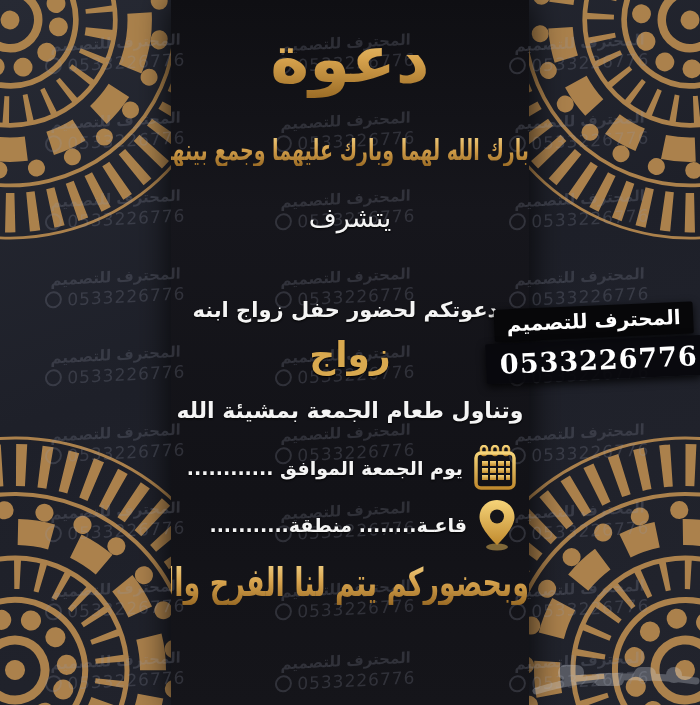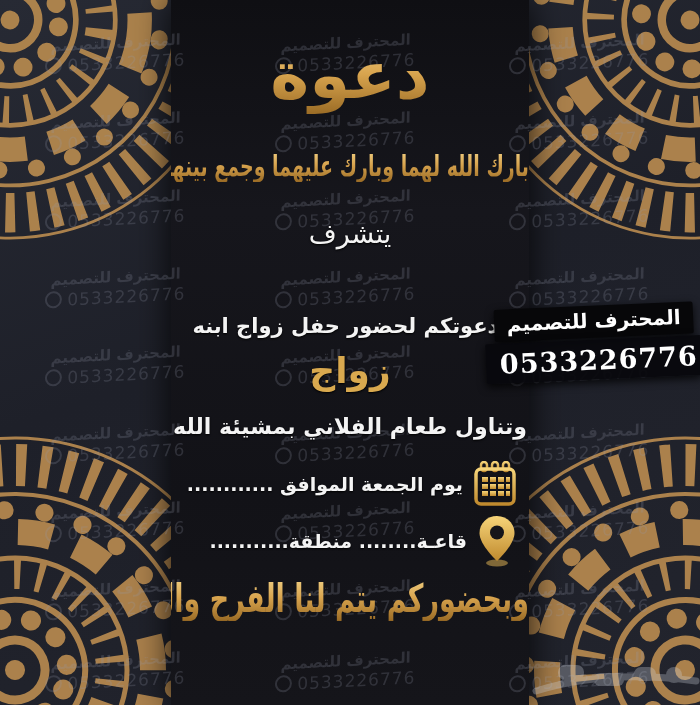--- a/index.html
+++ b/index.html
@@ -22,21 +22,21 @@
   }
   
   .wm-layer{position:absolute;inset:0;z-index:3;pointer-events:none;}
   .wm{position:absolute;width:215px;text-align:center;color:rgba(150,156,172,.22);
       transform:rotate(-3deg) skewX(-4deg);line-height:1.25;}
   .wm-b{font-size:15px;font-weight:bold;}
   .wm-p{font-size:17px;letter-spacing:1px;direction:ltr;}
   .wm-ic{display:inline-block;width:13px;height:13px;border:2px solid rgba(150,156,172,.22);
          border-radius:50%;margin-right:5px;vertical-align:-2px;}
   
-  .content{position:absolute;left:171px;top:16px;width:358px;height:578px;z-index:4;direction:rtl;}
+  .content{position:absolute;left:171px;top:0;width:358px;height:578px;z-index:4;direction:rtl;}
   .content>div{position:absolute;width:100%;text-align:center;}
   .goldtxt{
     background:linear-gradient(180deg,#f3d489 0%,#d8a44e 48%,#9a6b25 100%);
     -webkit-background-clip:text;background-clip:text;
     color:#d8a44e;-webkit-text-fill-color:transparent;
   }
   .whitetxt{color:#f4f4f4;text-shadow:0 1px 2px #000;}
   .t-title{top:20px;font-size:66px;font-weight:bold;line-height:1.2;}
   .t-blessing{top:133px;font-size:19px;font-weight:bold;white-space:nowrap;
               letter-spacing:-.5px;transform:scaleY(1.5);transform-origin:center top;}
@@ -220,21 +220,21 @@
         <div class="wm-p"><span class="wm-ic"></span>0533226776</div>
       </div>
     </div>
 
   <div class="content">
     <div class="t-title goldtxt">دعوة</div>
     <div class="t-blessing goldtxt">بارك الله لهما وبارك عليهما وجمع بينهما في خير</div>
     <div class="t-honor whitetxt">يتشرف</div>
     <div class="t-invite whitetxt">بدعوتكم لحضور حفل زواج ابنه</div>
     <div class="t-groom">زواج</div>
-    <div class="t-dinner whitetxt">وتناول طعام الفلاني بمشيئة الله</div>
+    <div class="t-dinner whitetxt">وتناول طعام الجمعة بمشيئة الله</div>
 
     <div class="row r-venue">
       <svg width="40" height="52" viewBox="0 0 40 52">
         <ellipse cx="20" cy="48" rx="11" ry="3.5" fill="#caa24f" opacity=".6"></ellipse>
         <path d="M20 1 C10 1 2.5 8.5 2.5 18 c0 12 17.5 28 17.5 28 s17.5 -16 17.5 -28 C37.5 8.5 30 1 20 1 z" fill="url(#gold)"></path>
         <circle cx="20" cy="17.5" r="7" fill="#15151a"></circle>
       </svg>
       <span class="rtext whitetxt">قاعـة........ منطقة...........</span>
     </div>
 

